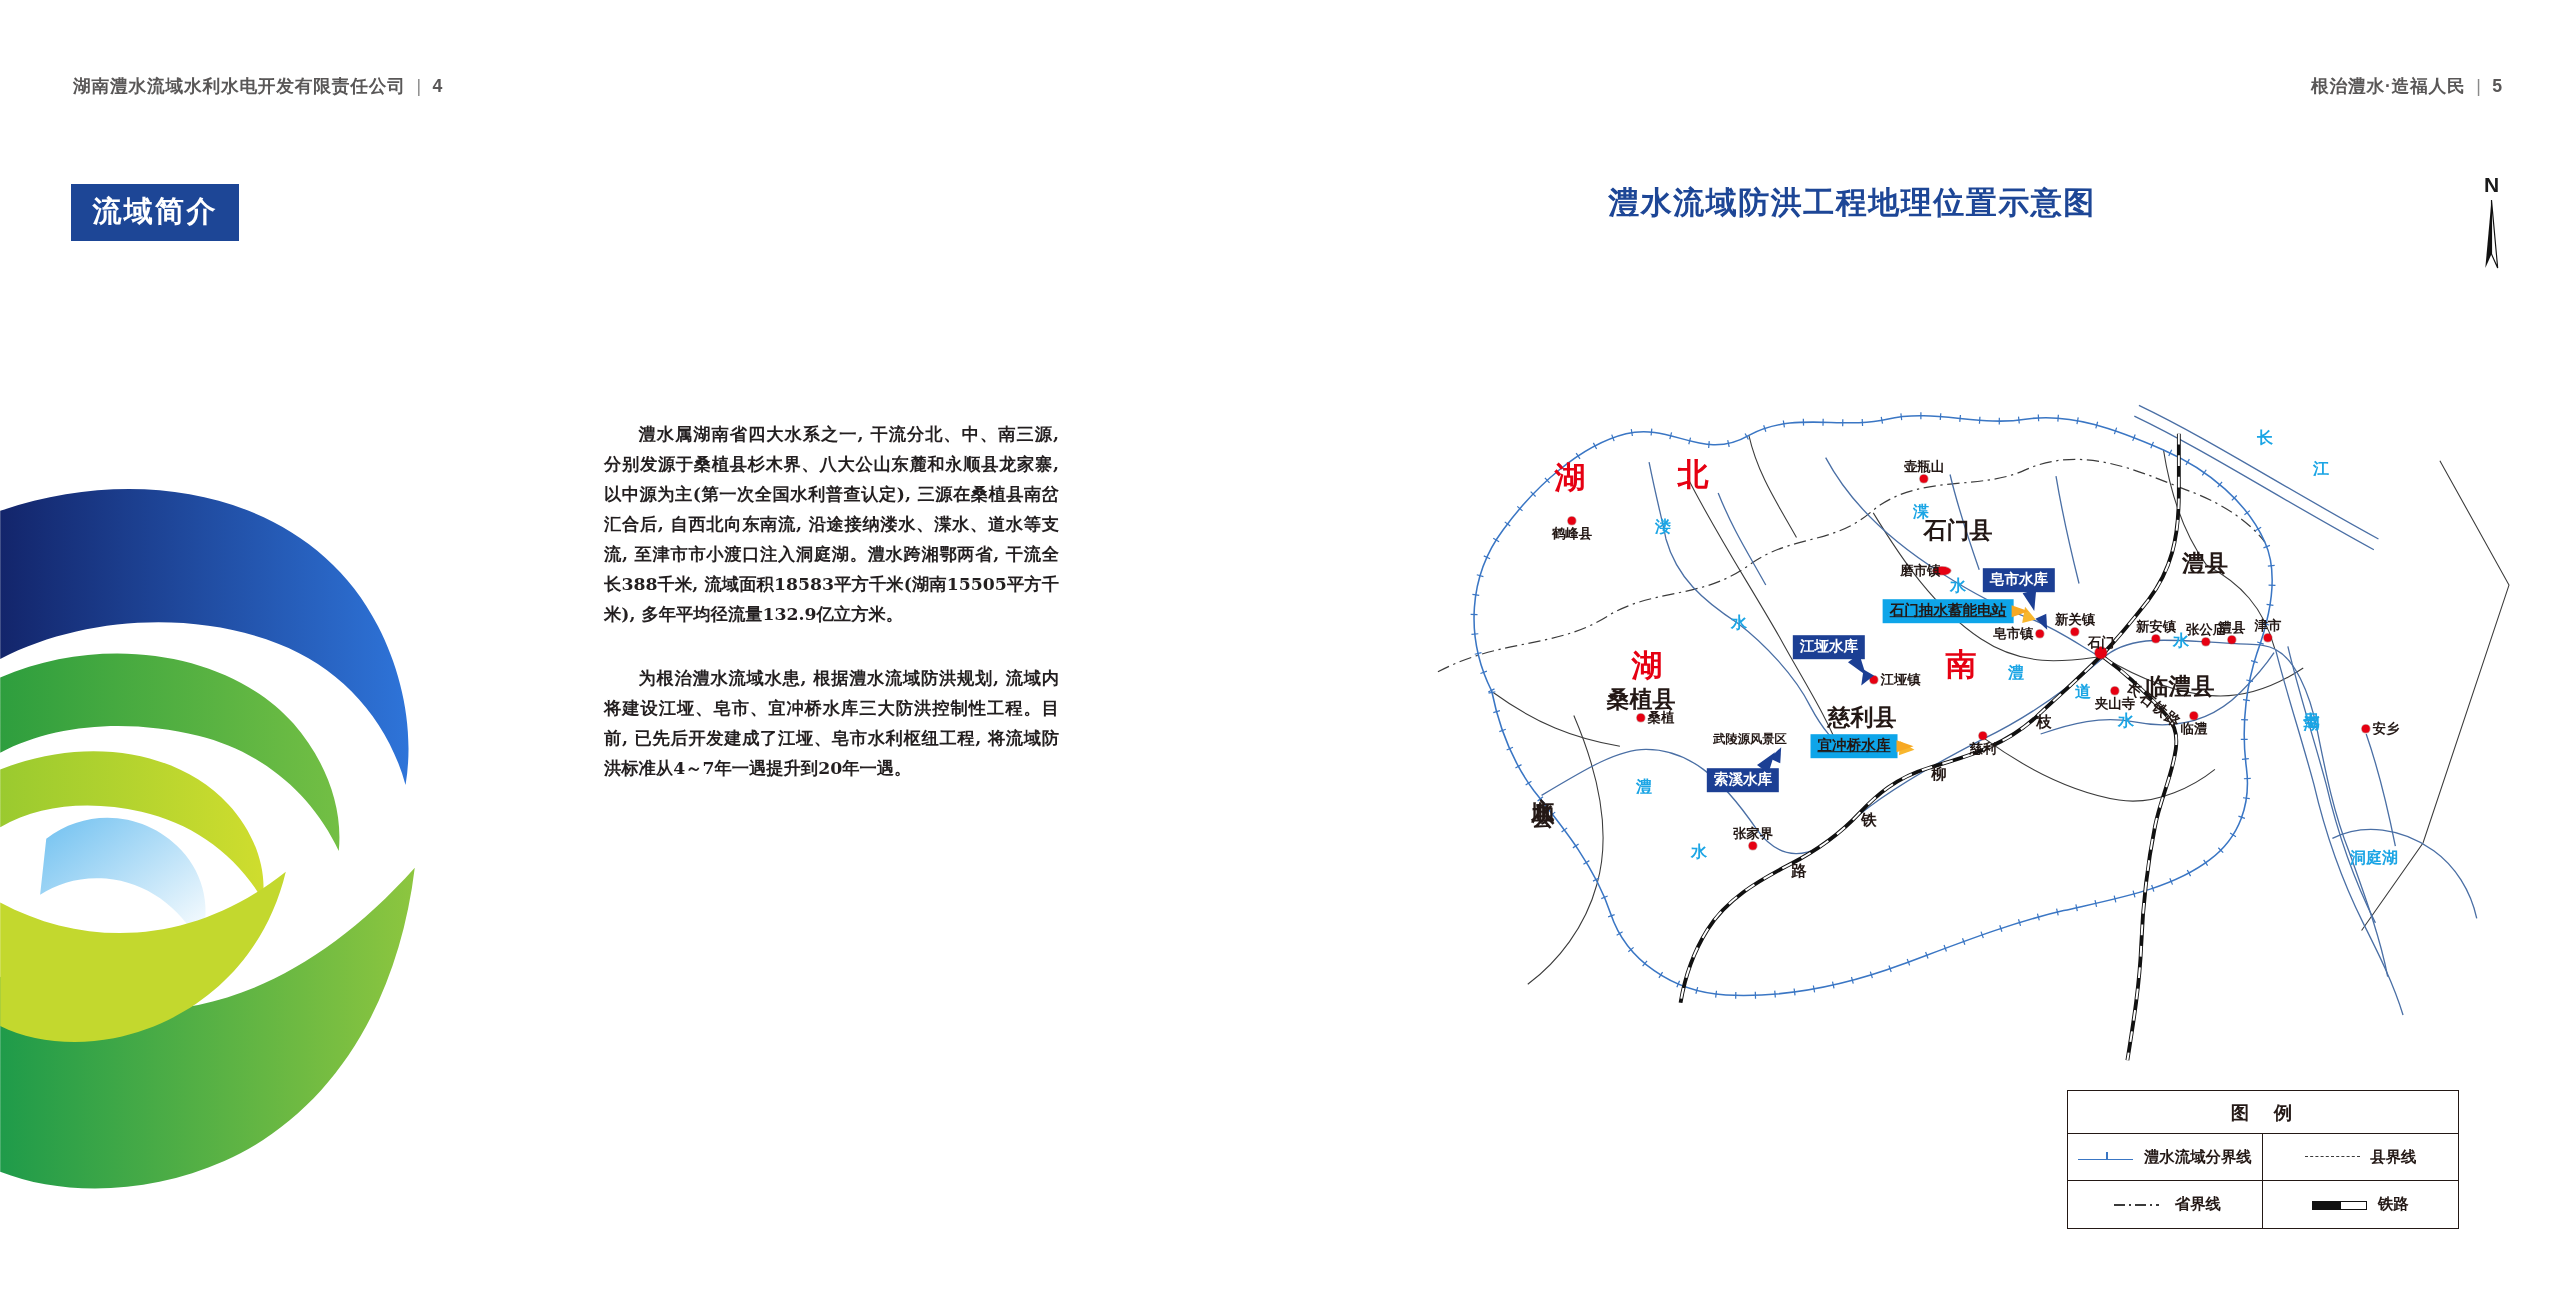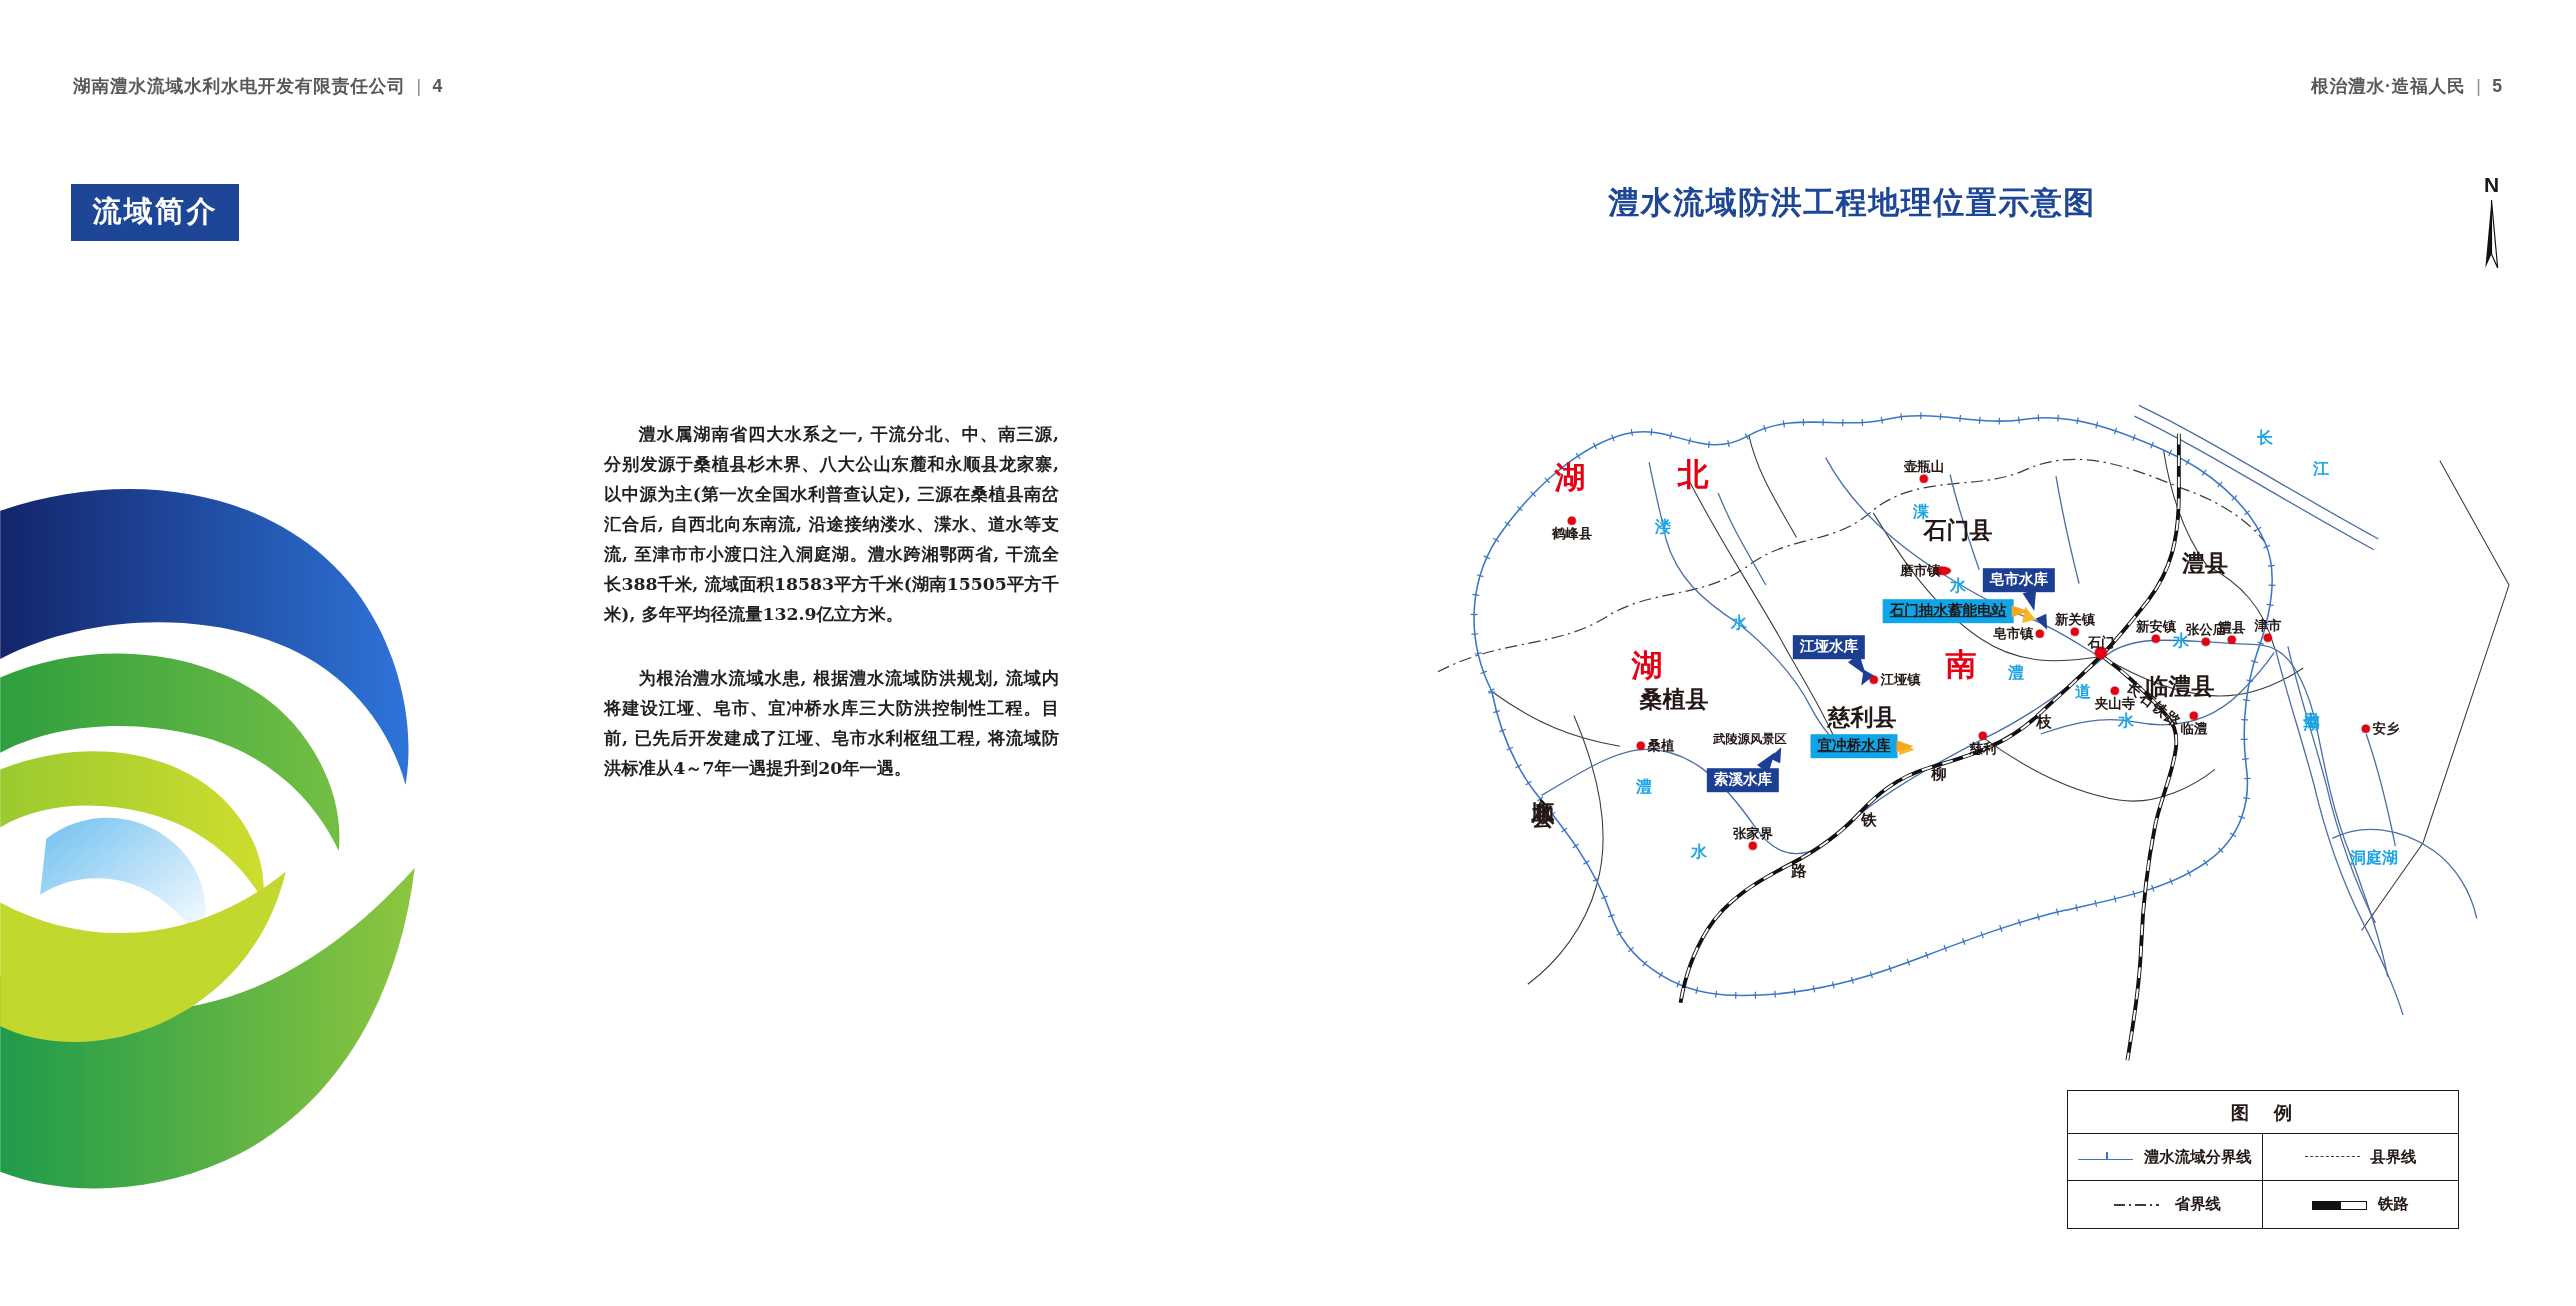--- a/index.html
+++ b/index.html
@@ -210,21 +210,21 @@
     <span class="lbl">石门县</span>
   </div>
         <div class="mk county" style="left: 917px; top: 563px; transform: translate(-50%, -50%);">
     
     <span class="lbl">澧县</span>
   </div>
         <div class="mk county" style="left: 892px; top: 686px; transform: translate(-50%, -50%);">
     
     <span class="lbl">临澧县</span>
   </div>
-        <div class="mk county" style="left: 386px; top: 699px; transform: translate(-50%, -50%);">
+        <div class="mk county" style="left: 353px; top: 699px; transform: translate(-50%, -50%);">
     
     <span class="lbl">桑植县</span>
   </div>
         <div class="mk county" style="left: 574px; top: 717px; transform: translate(-50%, -50%);">
     
     <span class="lbl">慈利县</span>
   </div>
         <div class="mk county county-v" style="left: 256px; top: 787px; transform: translate(-50%, -50%);">
     
     <span class="lbl">永顺县</span>
@@ -274,21 +274,21 @@
     <span class="lbl">夹山寺</span>
   </div>
         <div class="mk city lp-bottom" style="left: 906px; top: 716px; transform: translate(-50%, -50%);">
     <span class="dot"></span>
     <span class="lbl">临澧</span>
   </div>
         <div class="mk city lp-right" style="left: 1078px; top: 729px; transform: translate(-50%, -50%);">
     <span class="dot"></span>
     <span class="lbl">安乡</span>
   </div>
-        <div class="mk city lp-right" style="left: 353px; top: 746px; transform: translate(-50%, -50%);">
+        <div class="mk city lp-right" style="left: 353px; top: 718px; transform: translate(-50%, -50%);">
     <span class="dot"></span>
     <span class="lbl">桑植</span>
   </div>
         <div class="mk city lp-top" style="left: 465px; top: 846px; transform: translate(-50%, -50%);">
     <span class="dot"></span>
     <span class="lbl">张家界</span>
   </div>
         <div class="mk city lp-right" style="left: 586px; top: 680px; transform: translate(-50%, -50%);">
     <span class="dot"></span>
     <span class="lbl">江垭镇</span>

